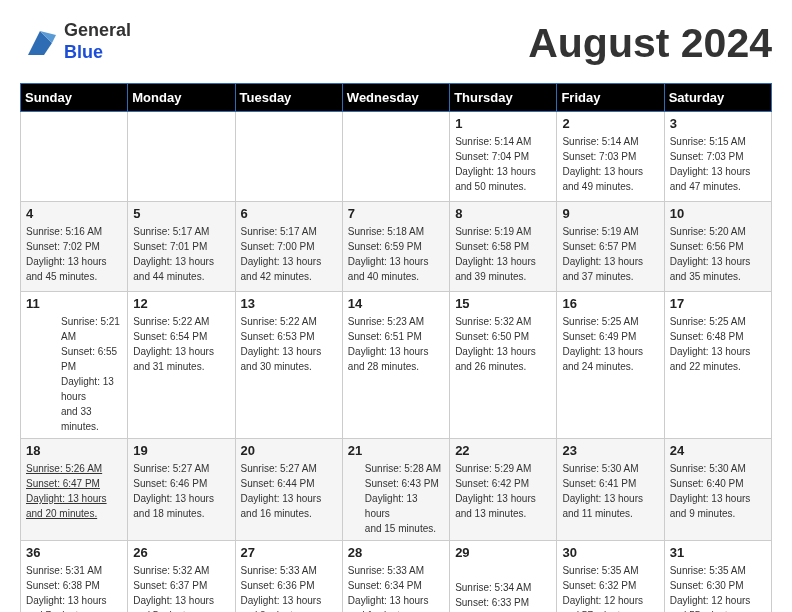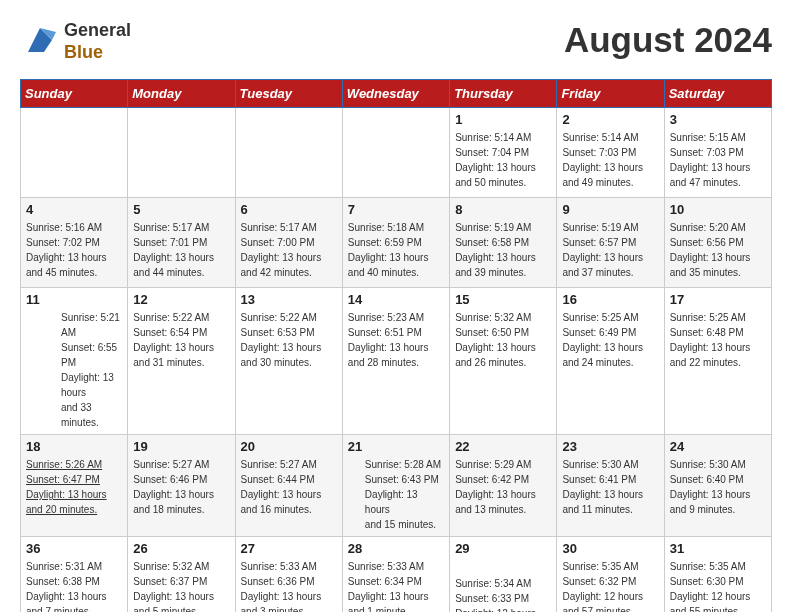--- a/index.html
+++ b/index.html
@@ -11,56 +11,55 @@
       padding: 20px;
     }
     .header {
       display: flex;
       justify-content: space-between;
       align-items: flex-start;
       margin-bottom: 16px;
     }
     .logo {
       display: flex;
-      align-items: flex-start;
+      align-items: flex-end;
     }
     .logo-text {
       font-size: 18px;
       font-weight: bold;
       line-height: 1.2;
     }
     .logo-text .general { color: #333; }
-    .logo-text .blue { color: #a16207; }
+    .logo-text .blue { color: #1d4ed8; }
     .logo-icon {
       width: 40px;
       height: 40px;
       margin-right: 4px;
     }
     .title-block {
       text-align: right;
     }
     .title-block h1 {
-      font-size: 35px;
+      font-size: 41px;
       font-weight: bold;
       color: #333;
     }
     .title-block h2 {
       font-size: 16px;
       color: #555;
       font-weight: normal;
     }
     table {
       width: 100%;
       border-collapse: collapse;
       table-layout: fixed;
     }
     thead tr {
-      background-color: #b91c1c;
+      background-color: #000000;
       color: #fff;
-      font-style: italic;
     }
     thead th {
       padding: 6px 4px;
       font-size: 13px;
       font-weight: bold;
       text-align: left;
       border: 1px solid #2e6db4;
     }
     tbody tr {
       vertical-align: top;

